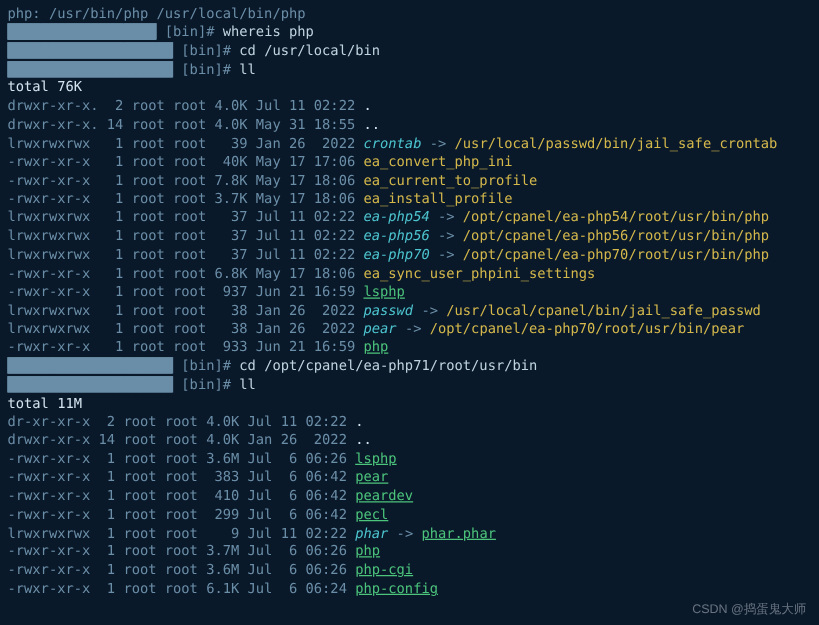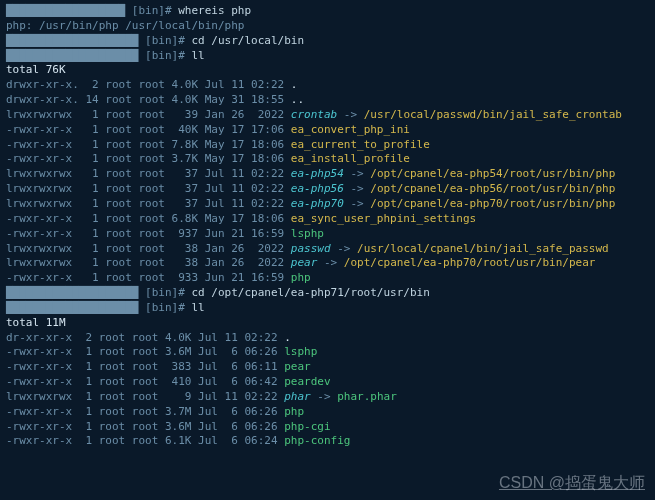--- a/index.html
+++ b/index.html
@@ -15,38 +15,37 @@
     box-sizing: border-box;
     overflow: hidden;
   }
   .line { white-space: pre; }
   .redact { background: #6b8ea8; color: #6b8ea8; }
   .prompt-path { color: #6b8ea8; }
   .cmd { color: #c0d4e0; }
   .white { color: #d4e4ef; }
   .cyan { color: #4cc4cf; font-style: italic; }
   .yellow { color: #d4b84c; }
-  .green { color: #4cc47c; }
+  .green { color: #4cc47c; text-decoration: underline; }
   .dim { color: #6b8ea8; }
   .watermark {
     position: fixed;
     bottom: 6px;
     right: 10px;
     color: rgba(180,190,200,0.55);
-    font-size: 16px;
+    font-size: 10px;
     font-family: sans-serif;
-    text-decoration: underline;
   }
 </style>
 </head>
 <body>
 
 <div>
+<div class="line dim">php: /usr/bin/php /usr/local/bin/php</div>
 <div class="line"><span class="redact">██████████████████</span><span class="prompt-path"> [bin]# </span><span class="cmd">whereis php</span></div>
-<div class="line dim">php: /usr/bin/php /usr/local/bin/php</div>
 <div class="line"><span class="redact">████████████████████</span><span class="prompt-path"> [bin]# </span><span class="cmd">cd /usr/local/bin</span></div>
 <div class="line"><span class="redact">████████████████████</span><span class="prompt-path"> [bin]# </span><span class="cmd">ll</span></div>
 <div class="line white">total 76K</div>
 <div class="line"><span class="dim">drwxr-xr-x.  2 root root 4.0K Jul 11 02:22 </span><span class="white">.</span></div>
 <div class="line"><span class="dim">drwxr-xr-x. 14 root root 4.0K May 31 18:55 </span><span class="white">..</span></div>
 <div class="line"><span class="dim">lrwxrwxrwx   1 root root   39 Jan 26  2022 </span><span class="cyan">crontab</span><span class="dim"> -&gt; </span><span class="yellow">/usr/local/passwd/bin/jail_safe_crontab</span></div>
 <div class="line"><span class="dim">-rwxr-xr-x   1 root root  40K May 17 17:06 </span><span class="yellow">ea_convert_php_ini</span></div>
 <div class="line"><span class="dim">-rwxr-xr-x   1 root root 7.8K May 17 18:06 </span><span class="yellow">ea_current_to_profile</span></div>
 <div class="line"><span class="dim">-rwxr-xr-x   1 root root 3.7K May 17 18:06 </span><span class="yellow">ea_install_profile</span></div>
 <div class="line"><span class="dim">lrwxrwxrwx   1 root root   37 Jul 11 02:22 </span><span class="cyan">ea-php54</span><span class="dim"> -&gt; </span><span class="yellow">/opt/cpanel/ea-php54/root/usr/bin/php</span></div>
@@ -54,23 +53,25 @@
 <div class="line"><span class="dim">lrwxrwxrwx   1 root root   37 Jul 11 02:22 </span><span class="cyan">ea-php70</span><span class="dim"> -&gt; </span><span class="yellow">/opt/cpanel/ea-php70/root/usr/bin/php</span></div>
 <div class="line"><span class="dim">-rwxr-xr-x   1 root root 6.8K May 17 18:06 </span><span class="yellow">ea_sync_user_phpini_settings</span></div>
 <div class="line"><span class="dim">-rwxr-xr-x   1 root root  937 Jun 21 16:59 </span><span class="green">lsphp</span></div>
 <div class="line"><span class="dim">lrwxrwxrwx   1 root root   38 Jan 26  2022 </span><span class="cyan">passwd</span><span class="dim"> -&gt; </span><span class="yellow">/usr/local/cpanel/bin/jail_safe_passwd</span></div>
 <div class="line"><span class="dim">lrwxrwxrwx   1 root root   38 Jan 26  2022 </span><span class="cyan">pear</span><span class="dim"> -&gt; </span><span class="yellow">/opt/cpanel/ea-php70/root/usr/bin/pear</span></div>
 <div class="line"><span class="dim">-rwxr-xr-x   1 root root  933 Jun 21 16:59 </span><span class="green">php</span></div>
 <div class="line"><span class="redact">████████████████████</span><span class="prompt-path"> [bin]# </span><span class="cmd">cd /opt/cpanel/ea-php71/root/usr/bin</span></div>
 <div class="line"><span class="redact">████████████████████</span><span class="prompt-path"> [bin]# </span><span class="cmd">ll</span></div>
 <div class="line white">total 11M</div>
 <div class="line"><span class="dim">dr-xr-xr-x  2 root root 4.0K Jul 11 02:22 </span><span class="white">.</span></div>
+<div class="line"><span class="dim">drwxr-xr-x 14 root root 4.0K Jan 26  2022 </span><span class="white">..</span></div>
 <div class="line"><span class="dim">-rwxr-xr-x  1 root root 3.6M Jul  6 06:26 </span><span class="green">lsphp</span></div>
-<div class="line"><span class="dim">-rwxr-xr-x  1 root root  383 Jul  6 06:11 </span><span class="green">pear</span></div>
+<div class="line"><span class="dim">-rwxr-xr-x  1 root root  383 Jul  6 06:42 </span><span class="green">pear</span></div>
 <div class="line"><span class="dim">-rwxr-xr-x  1 root root  410 Jul  6 06:42 </span><span class="green">peardev</span></div>
+<div class="line"><span class="dim">-rwxr-xr-x  1 root root  299 Jul  6 06:42 </span><span class="green">pecl</span></div>
 <div class="line"><span class="dim">lrwxrwxrwx  1 root root    9 Jul 11 02:22 </span><span class="cyan">phar</span><span class="dim"> -&gt; </span><span class="green">phar.phar</span></div>
 <div class="line"><span class="dim">-rwxr-xr-x  1 root root 3.7M Jul  6 06:26 </span><span class="green">php</span></div>
 <div class="line"><span class="dim">-rwxr-xr-x  1 root root 3.6M Jul  6 06:26 </span><span class="green">php-cgi</span></div>
 <div class="line"><span class="dim">-rwxr-xr-x  1 root root 6.1K Jul  6 06:24 </span><span class="green">php-config</span></div>
 
 </div>
 
 <div class="watermark">CSDN @捣蛋鬼大师</div>
 
 </body></html>

